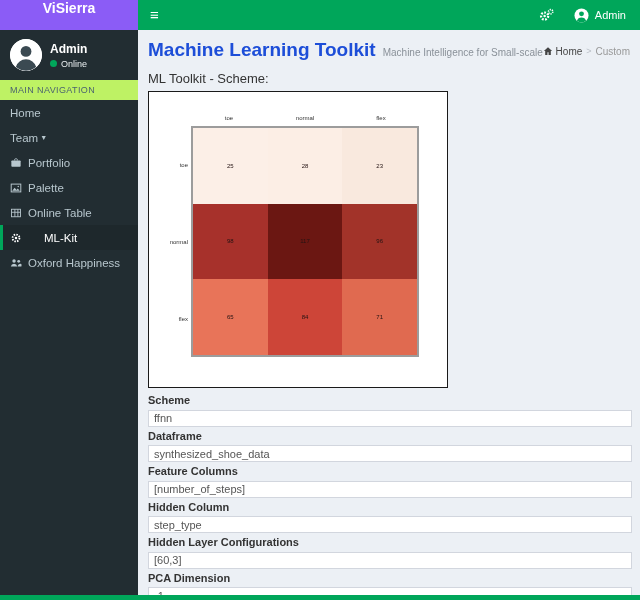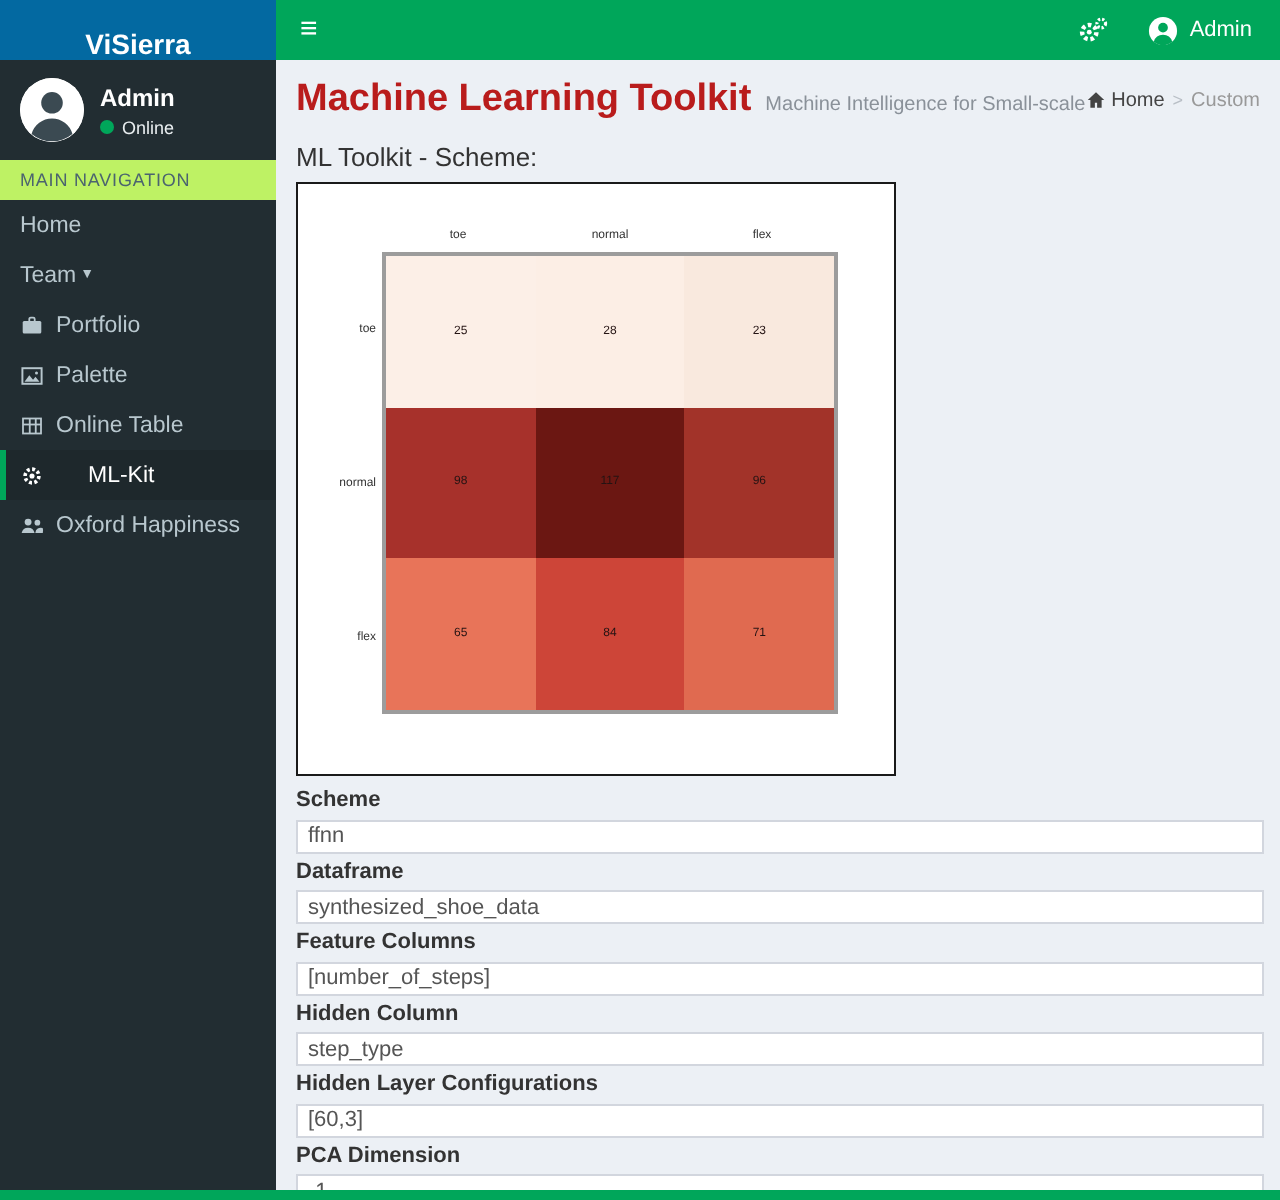--- a/index.html
+++ b/index.html
@@ -2,22 +2,22 @@
 <html><head>
 <meta charset="utf-8">
 <style>
   * { margin:0; padding:0; box-sizing:border-box; }
   html,body { width:640px; height:600px; overflow:hidden; }
   body { font-family:"Liberation Sans", sans-serif; background:#ecf0f5; }
   .app { position:relative; width:640px; height:600px; overflow:hidden; background:#ecf0f5; }
 
   
   .navbar { position:absolute; top:0; left:0; right:0; height:30px; display:flex; z-index:5; }
-  .logo { width:138px; background:#0369a1; color:#fff; font-weight:bold; font-size:14px;
-          display:flex; align-items:flex-end; justify-content:center; cursor:pointer; }
+  .logo { width:138px; background:#8b5cf6; color:#fff; font-weight:bold; font-size:14px;
+          display:flex; align-items:flex-start; justify-content:center; cursor:pointer; }
   .nav-rest { flex:1; background:#00a65a; display:flex; align-items:center; color:#fff; }
   .hamburger { padding:0 12px; font-size:15px; line-height:30px; cursor:pointer; }
   .nav-right { margin-left:auto; display:flex; align-items:center; gap:20px; padding-right:14px; }
   .nav-icon { display:flex; align-items:center; cursor:pointer; }
   .nav-user { display:flex; align-items:center; gap:6px; font-size:11px; cursor:pointer; }
 
   
   .sidebar { position:absolute; top:30px; left:0; bottom:0; width:138px; background:#222d32; }
   .user-panel { display:flex; align-items:center; gap:8px; padding:9px 10px; }
   .avatar { width:32px; height:32px; border-radius:50%; background:#fff; display:flex;
@@ -30,21 +30,21 @@
   .menu { list-style:none; }
   .menu-item { display:flex; align-items:center; height:25px; padding-left:7px;
                border-left:3px solid transparent; color:#b8c7ce; font-size:11.5px; cursor:pointer; }
   .menu-item.active { background:#1e282c; border-left-color:#00a65a; color:#fff;gap:16px; }
   .menu-item .mi { width:18px; display:flex; align-items:center; }
   .menu-item .caret { font-size:7px; margin-left:2px; }
 
   
   .content { position:absolute; left:138px; top:30px; right:0; bottom:0; overflow:hidden; }
   .content-header { display:flex; align-items:baseline; padding:9px 10px 0; white-space:nowrap; }
-  .page-title { font-size:19px; font-weight:600; color:#b91c1c; }
+  .page-title { font-size:19px; font-weight:600; color:#1d4ed8; }
   .page-subtitle { font-size:10px; color:#8a9199; margin-left:7px; overflow:hidden; flex:1 1 auto; }
   .breadcrumb { margin-left:auto; display:flex; align-items:center; gap:4px; font-size:10px; flex:0 0 auto; }
   .bc-home { color:#444; display:flex; align-items:center; gap:3px; cursor:pointer; }
   .bc-sep { color:#b9bfc6; font-size:9px; }
   .bc-current { color:#999; }
   .section-label { margin:10px 10px 5px; font-size:13px; color:#333; }
 
   
   .figure { position:relative; width:300px; height:297px; background:#fff;
             border:1px solid #1a1a1a; margin:0 0 4px 10px; }

